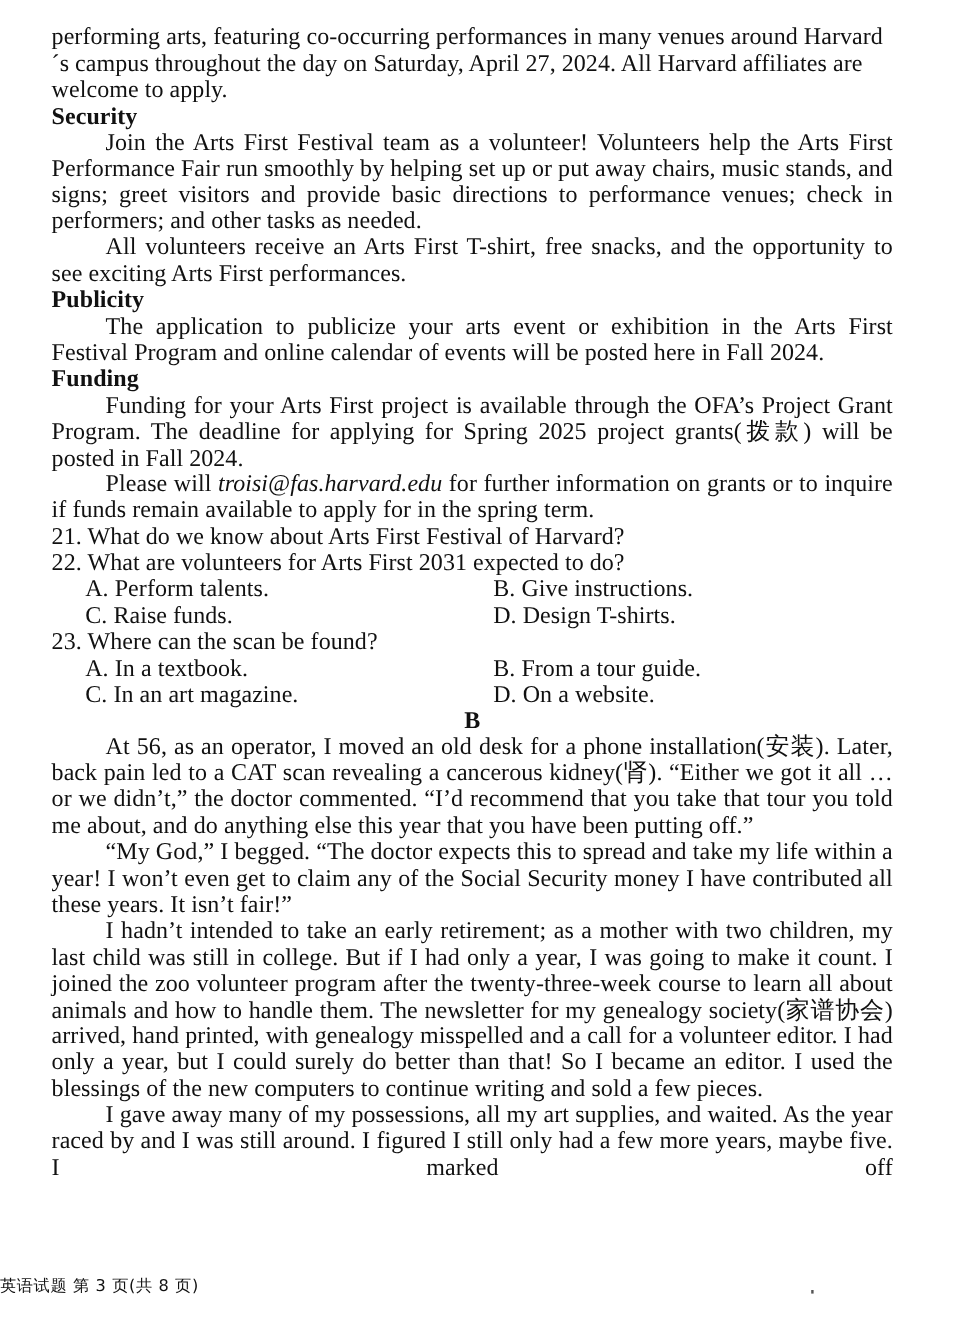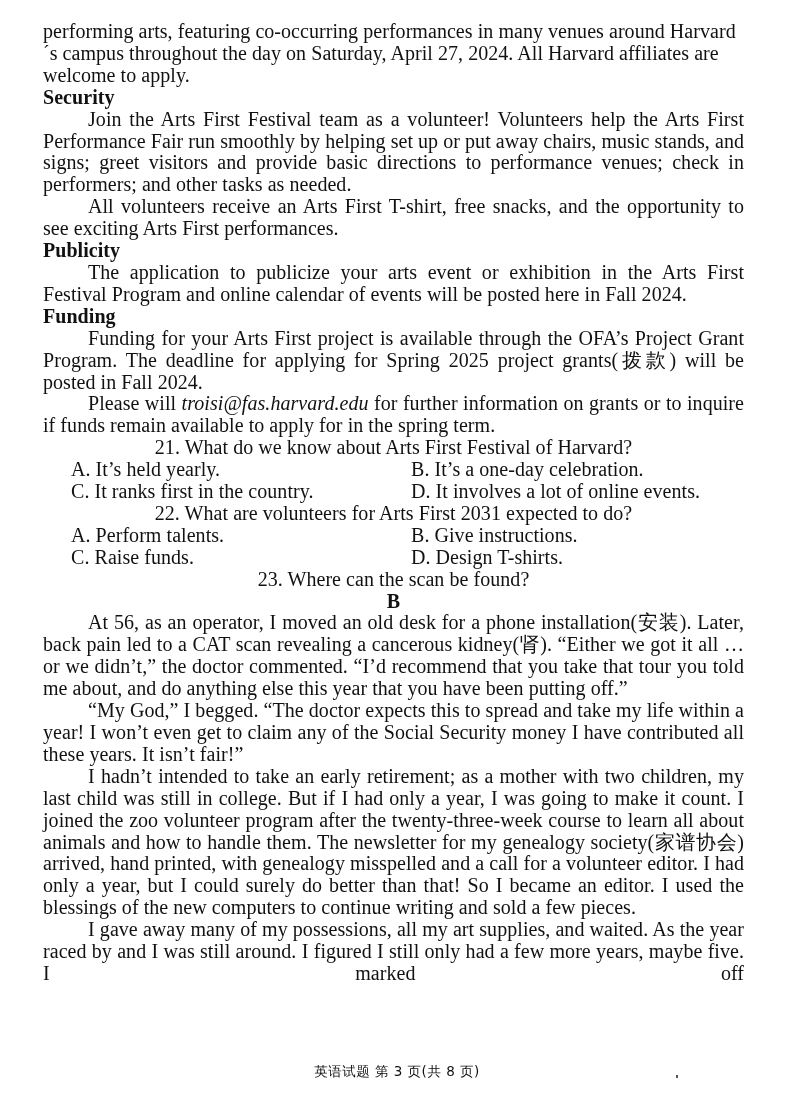--- a/index.html
+++ b/index.html
@@ -10,28 +10,28 @@
   }
   .page {
     position: absolute; left: 43px; top: 21px; width: 701px;
     font-size: 20px; line-height: 21.9px;
     letter-spacing: 0.05px;
   }
   p { margin: 0; text-align: justify; text-align-last: auto; }
   .indent { text-indent: 2.25em; }
   .last { text-align: left; }
   .heading { font-weight: bold; margin: 0; }
-  .q { margin: 0; text-align: center; }
+  .q { margin: 0; }
   .opts { display: grid; grid-template-columns: 340px 340px; padding-left: 28px; }
   .opt { white-space: nowrap; }
   .section-label { text-align: center; font-weight: bold; margin: 0; }
   em { font-style: italic; }
   .footer {
     position: absolute; left: 0; width: 794px; top: 1063px;
-    text-align: center; font-size: 13.5px;
+    text-align: left; font-size: 13.5px;
     font-family: "DejaVu Sans", sans-serif;
     letter-spacing: 0.5px;
   }
   .speck { position: absolute; left: 676px; top: 1075px; width: 2px; height: 3px; background: #555; }
 </style>
 </head>
 <body>
 
 <div class="page">
 
@@ -43,40 +43,40 @@
 
   <div class="heading">Publicity</div>
   <p class="indent">The application to publicize your arts event or exhibition in the Arts First Festival Program and online calendar of events will be posted here in Fall 2024.</p>
 
   <div class="heading">Funding</div>
   <p class="indent">Funding for your Arts First project is available through the OFA’s Project Grant Program.  The deadline for applying for Spring 2025 project grants(拨款) will be posted in Fall 2024.</p>
   <p class="indent"><span>Please will </span><em>troisi@fas.harvard.edu</em><span> for further information on grants or to inquire if funds remain available to apply for in the spring term.</span></p>
 
   <div>
     <div class="q"><span>21.</span> <span>What do we know about Arts First Festival of Harvard?</span></div>
-    <div class="opts">
-      <span class="opt">A. It’s held yearly.</span>
-      <span class="opt">B. It’s a one-day celebration.</span>
-      <span class="opt">C. It ranks first in the country.</span>
-      <span class="opt">D. It involves a lot of online events.</span>
-    </div>
   </div>
 
   <div>
     <div class="q"><span>22.</span> <span>What are volunteers for Arts First 2031 expected to do?</span></div>
     <div class="opts">
       <span class="opt">A. Perform talents.</span>
       <span class="opt">B. Give instructions.</span>
       <span class="opt">C. Raise funds.</span>
       <span class="opt">D. Design T-shirts.</span>
     </div>
   </div>
 
   <div>
     <div class="q"><span>23.</span> <span>Where can the scan be found?</span></div>
+    <div class="opts">
+      <span class="opt">A. In a textbook.</span>
+      <span class="opt">B. From a tour guide.</span>
+      <span class="opt">C. In an art magazine.</span>
+      <span class="opt">D. On a website.</span>
+    </div>
   </div>
 
   <div class="section-label">B</div>
   <p class="indent">At 56, as an operator, I moved an old desk for a phone installation(安装).  Later, back pain led to a CAT scan revealing a cancerous kidney(肾).  “Either we got it all … or we didn’t,” the doctor commented.  “I’d recommend that you take that tour you told me about, and do anything else this year that you have been putting off.”</p>
   <p class="indent">“My God,” I begged.  “The doctor expects this to spread and take my life within a year! I won’t even get to claim any of the Social Security money I have contributed all these years. It isn’t fair!”</p>
   <p class="indent">I hadn’t intended to take an early retirement; as a mother with two children, my last child was still in college.  But if I had only a year, I was going to make it count.  I joined the zoo volunteer program after the twenty-three-week course to learn all about animals and how to handle them.  The newsletter for my genealogy society(家谱协会) arrived, hand printed, with genealogy misspelled and a call for a volunteer editor.  I had only a year, but I could surely do better than that! So I became an editor.  I used the blessings of the new computers to continue writing and sold a few pieces.</p>
   <p class="indent" style="text-align-last: justify;">I gave away many of my possessions, all my art supplies, and waited.  As the year raced by and I was still around.  I figured I still only had a few more years, maybe five.  I marked off</p>
 
 </div>
 

